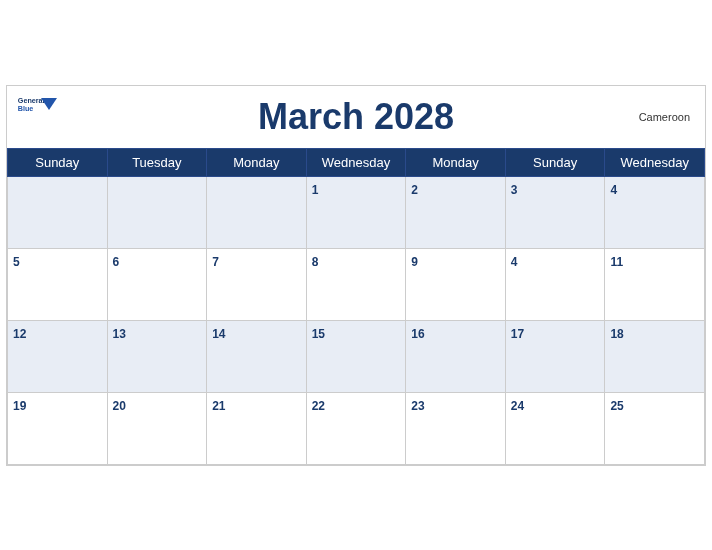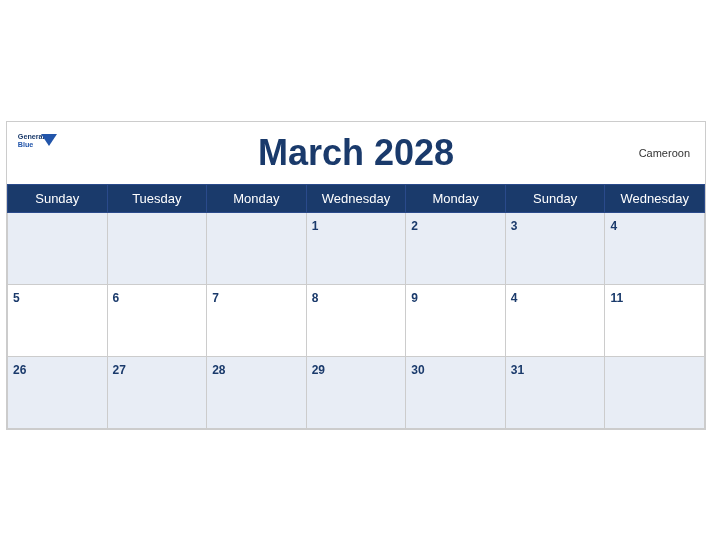--- a/index.html
+++ b/index.html
@@ -124,23 +124,32 @@
         <tr>
           <td><span class="day-number">5</span></td>
           <td><span class="day-number">6</span></td>
           <td><span class="day-number">7</span></td>
           <td><span class="day-number">8</span></td>
           <td><span class="day-number">9</span></td>
           <td><span class="day-number">4</span></td>
           <td><span class="day-number">11</span></td>
         </tr>
         <tr>
-          <td><span class="day-number">26</span></td>
-          <td><span class="day-number">27</span></td>
-          <td><span class="day-number">28</span></td>
-          <td><span class="day-number">29</span></td>
-          <td><span class="day-number">30</span></td>
-          <td><span class="day-number">31</span></td>
-          <td></td>
+          <td><span class="day-number">12</span></td>
+          <td><span class="day-number">13</span></td>
+          <td><span class="day-number">14</span></td>
+          <td><span class="day-number">15</span></td>
+          <td><span class="day-number">16</span></td>
+          <td><span class="day-number">17</span></td>
+          <td><span class="day-number">18</span></td>
+        </tr>
+        <tr>
+          <td><span class="day-number">19</span></td>
+          <td><span class="day-number">20</span></td>
+          <td><span class="day-number">21</span></td>
+          <td><span class="day-number">22</span></td>
+          <td><span class="day-number">23</span></td>
+          <td><span class="day-number">24</span></td>
+          <td><span class="day-number">25</span></td>
         </tr>
       </tbody>
   </table>
 </div>
 
 </body></html>

